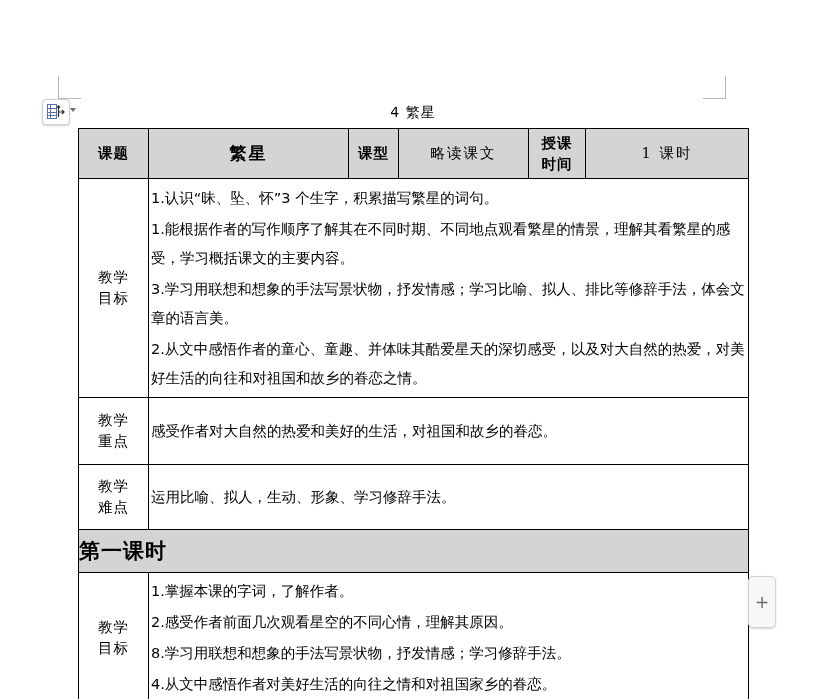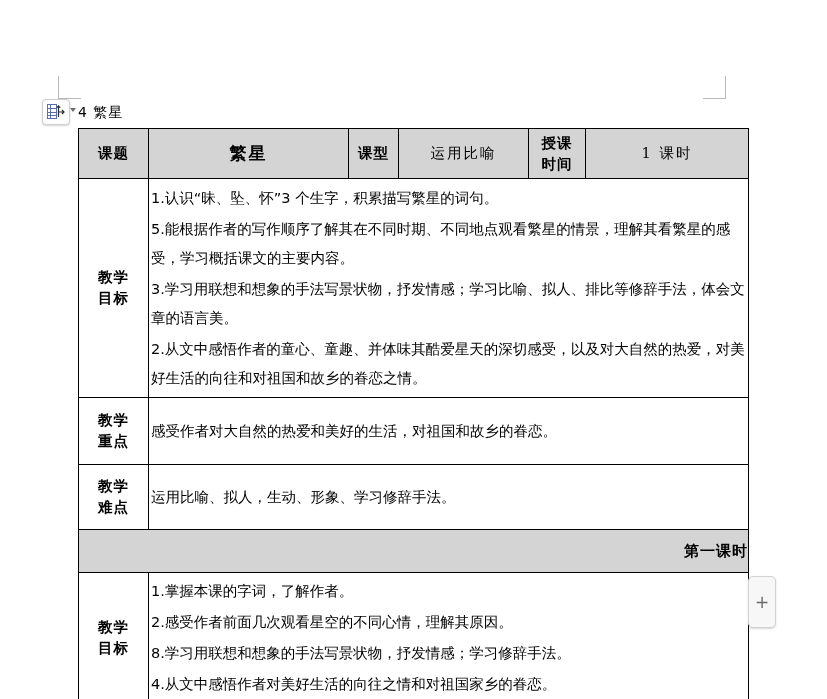--- a/index.html
+++ b/index.html
@@ -52,21 +52,21 @@
     border-right: 3.5px solid transparent;
     border-top: 4px solid #6d6d6d;
   }
 
   
   .doc-title {
     position: absolute;
     left: 78px;
     top: 103px;
     width: 670px;
-    text-align: left;
+    text-align: center;
     font-size: 14px;
     letter-spacing: 1px;
     line-height: 18px;
   }
 
   
   .lesson-table {
     position: absolute;
     left: 78px;
     top: 128px;
@@ -106,44 +106,44 @@
   .hdr-value.strong {
     font-family: "DejaVu Sans", "Liberation Sans", sans-serif;
     font-weight: bold;
     font-size: 17px;
     letter-spacing: 2px;
   }
 
   
   .row-label {
     text-align: center;
-    font-weight: bold;
+    font-weight: normal;
     font-size: 14.5px;
     line-height: 21px;
     letter-spacing: 1px;
     white-space: pre-line;
   }
 
   
   .body-cell {
     padding: 4px 6px 4px 7px;
     vertical-align: top;
     line-height: 29px;
     font-size: 14.5px;
   }
   .body-cell.mid { vertical-align: middle; padding-top: 0; padding-bottom: 0; }
   .body-cell p { margin: 2px; }
 
   
   .section-row td {
     background: #d4d4d4;
     height: 42px;
-    text-align: right;
+    text-align: left;
     font-weight: bold;
-    font-size: 15px;
+    font-size: 21px;
     letter-spacing: 1px;
   }
 
   
   .add-handle {
     position: absolute;
     left: 748px;
     top: 576px;
     width: 26px;
     height: 50px;
@@ -187,32 +187,32 @@
       <col class="c3">
       <col class="c4">
       <col class="c5">
       <col class="c6">
   </colgroup>
   <tbody>
     <tr class="hdr-row">
       <td class="hdr-label">课题</td>
       <td class="hdr-value strong">繁星</td>
       <td class="hdr-label">课型</td>
-      <td class="hdr-value">运用比喻</td>
+      <td class="hdr-value">略读课文</td>
       <td class="hdr-label two-line" style="white-space:pre-line">授课
 时间</td>
       <td class="hdr-value">1 课时</td>
     </tr>
 
     <tr>
       <td class="row-label" style="height:218px">教学
 目标</td>
       <td class="body-cell" colspan="5">
         <p>1.认识“昧、坠、怀”3 个生字，积累描写繁星的词句。</p>
-        <p>5.能根据作者的写作顺序了解其在不同时期、不同地点观看繁星的情景，理解其看繁星的感受，学习概括课文的主要内容。</p>
+        <p>1.能根据作者的写作顺序了解其在不同时期、不同地点观看繁星的情景，理解其看繁星的感受，学习概括课文的主要内容。</p>
         <p>3.学习用联想和想象的手法写景状物，抒发情感；学习比喻、拟人、排比等修辞手法，体会文章的语言美。</p>
         <p>2.从文中感悟作者的童心、童趣、并体味其酷爱星天的深切感受，以及对大自然的热爱，对美好生活的向往和对祖国和故乡的眷恋之情。</p>
       </td>
     </tr>
 
     <tr>
       <td class="row-label" style="height:66px">教学
 重点</td>
       <td class="body-cell mid" colspan="5">
         <p> 感受作者对大自然的热爱和美好的生活，对祖国和故乡的眷恋。</p>

